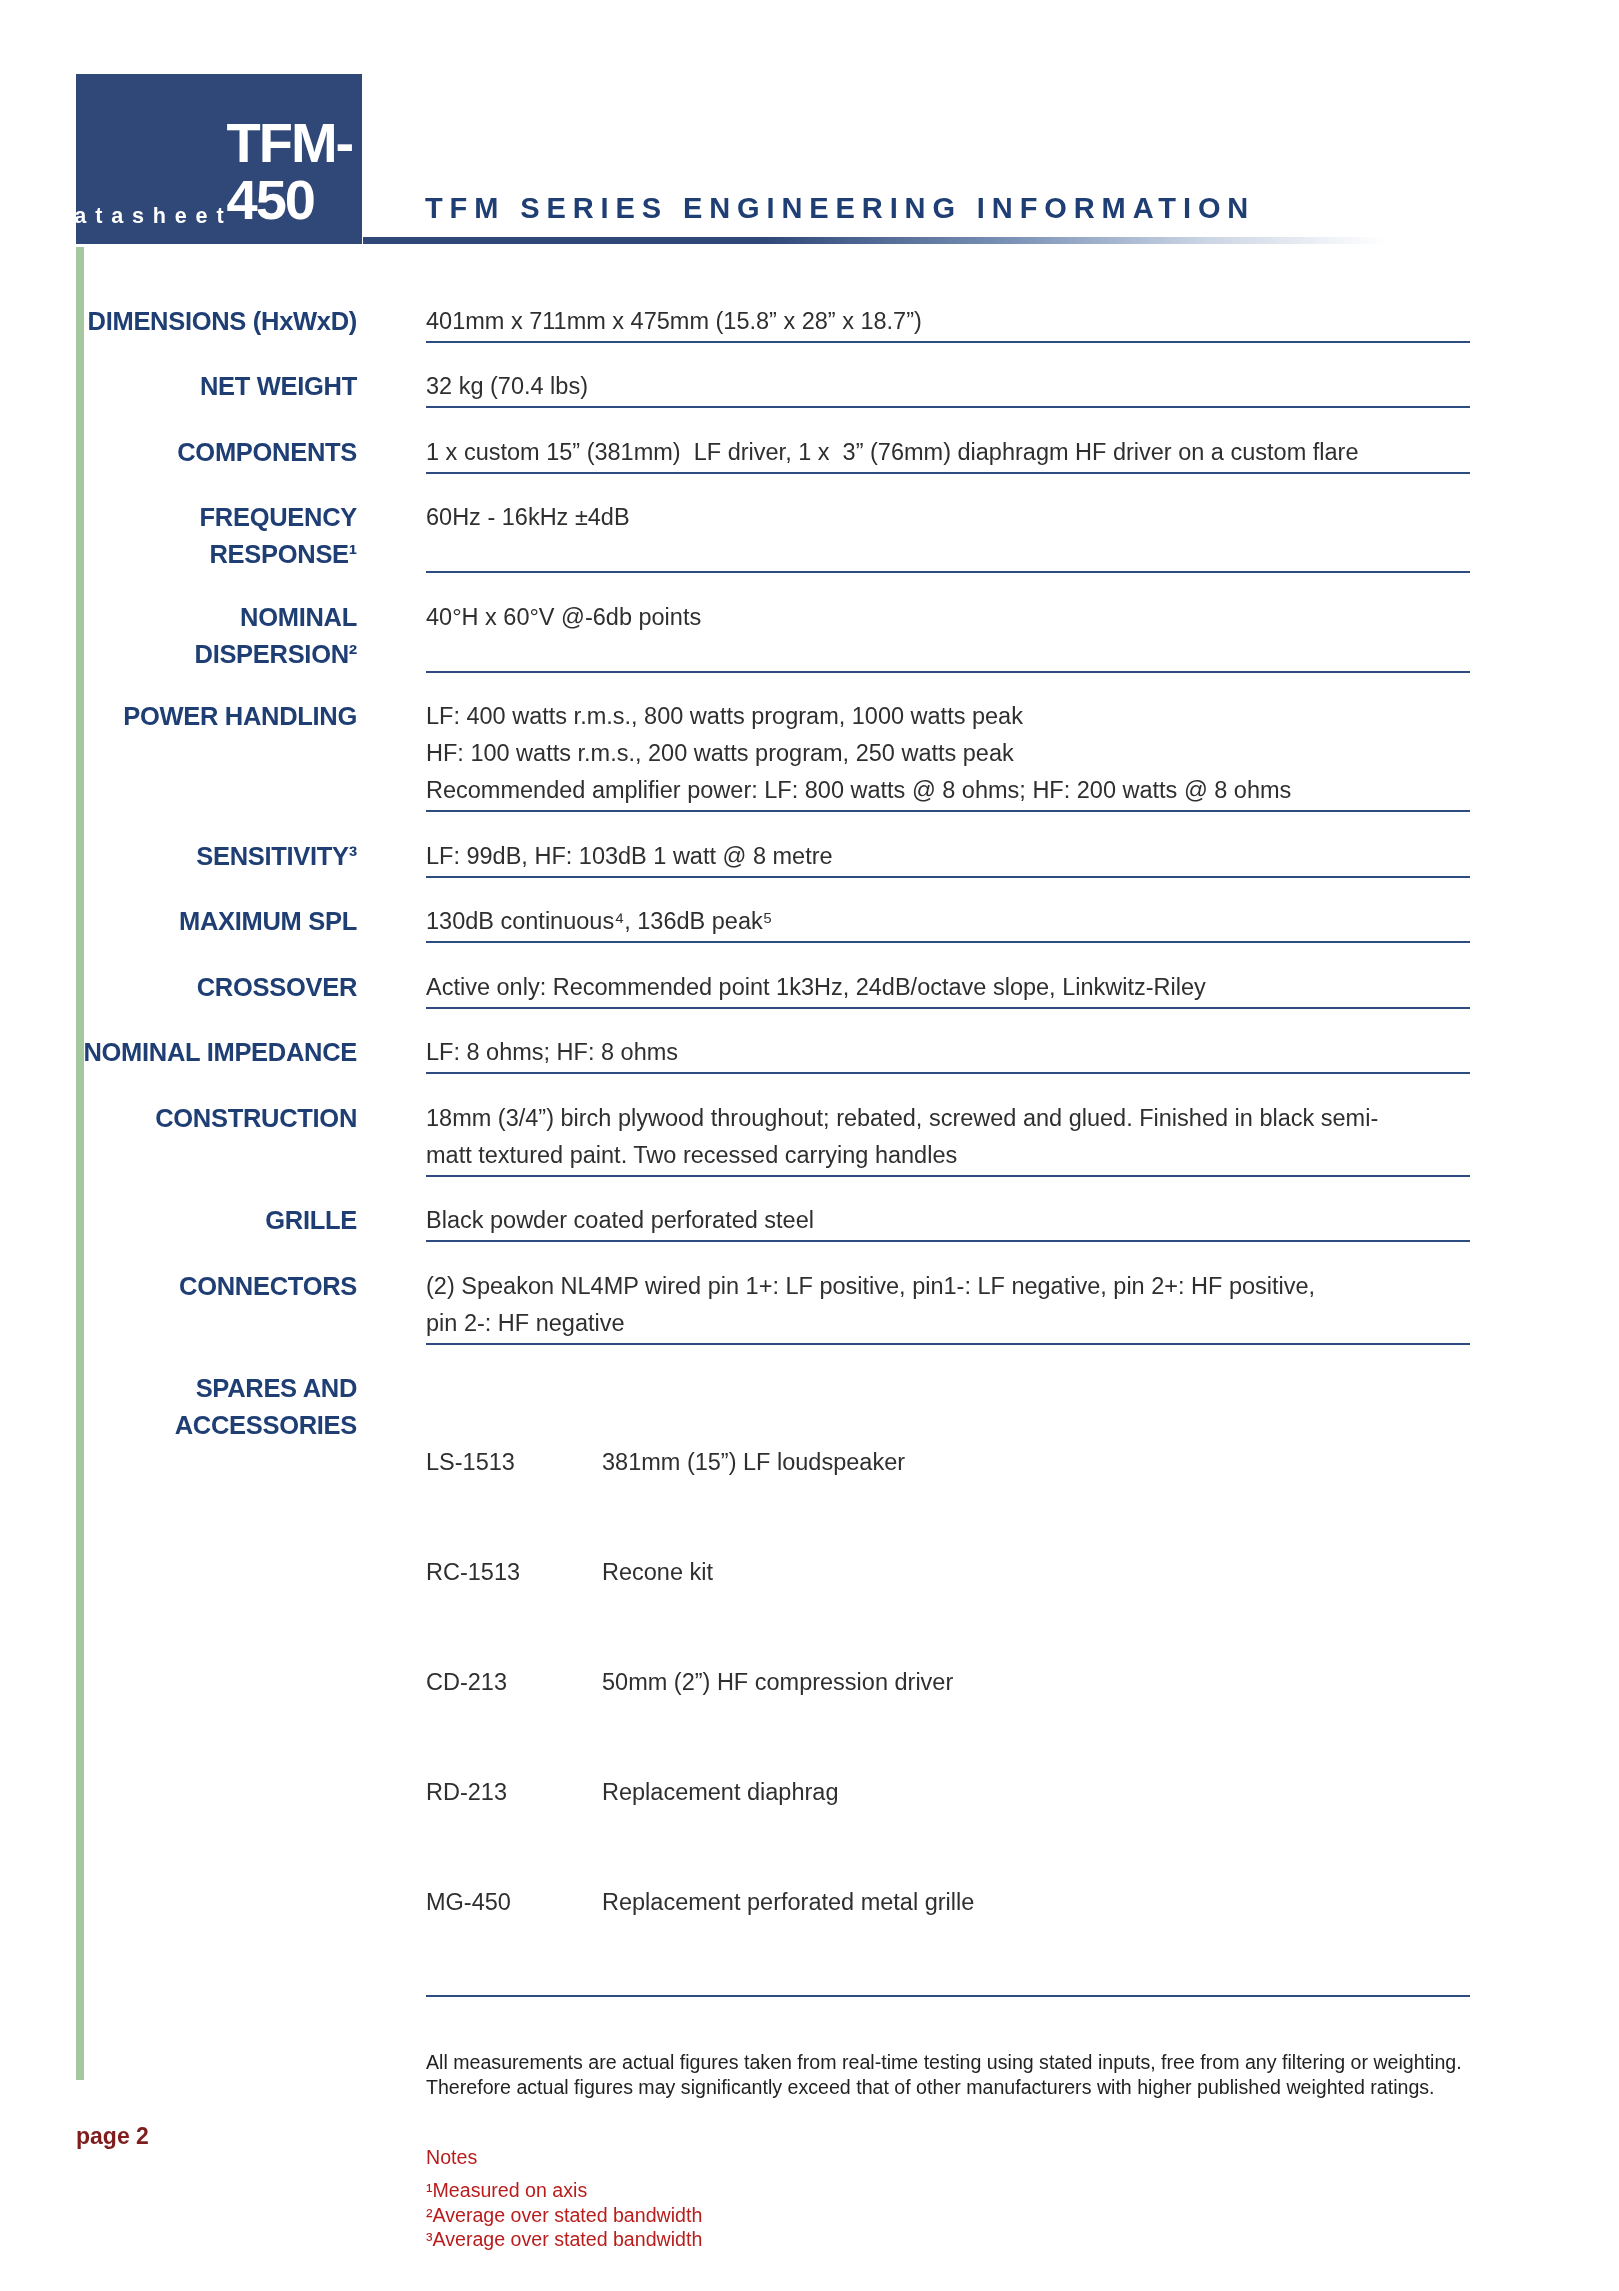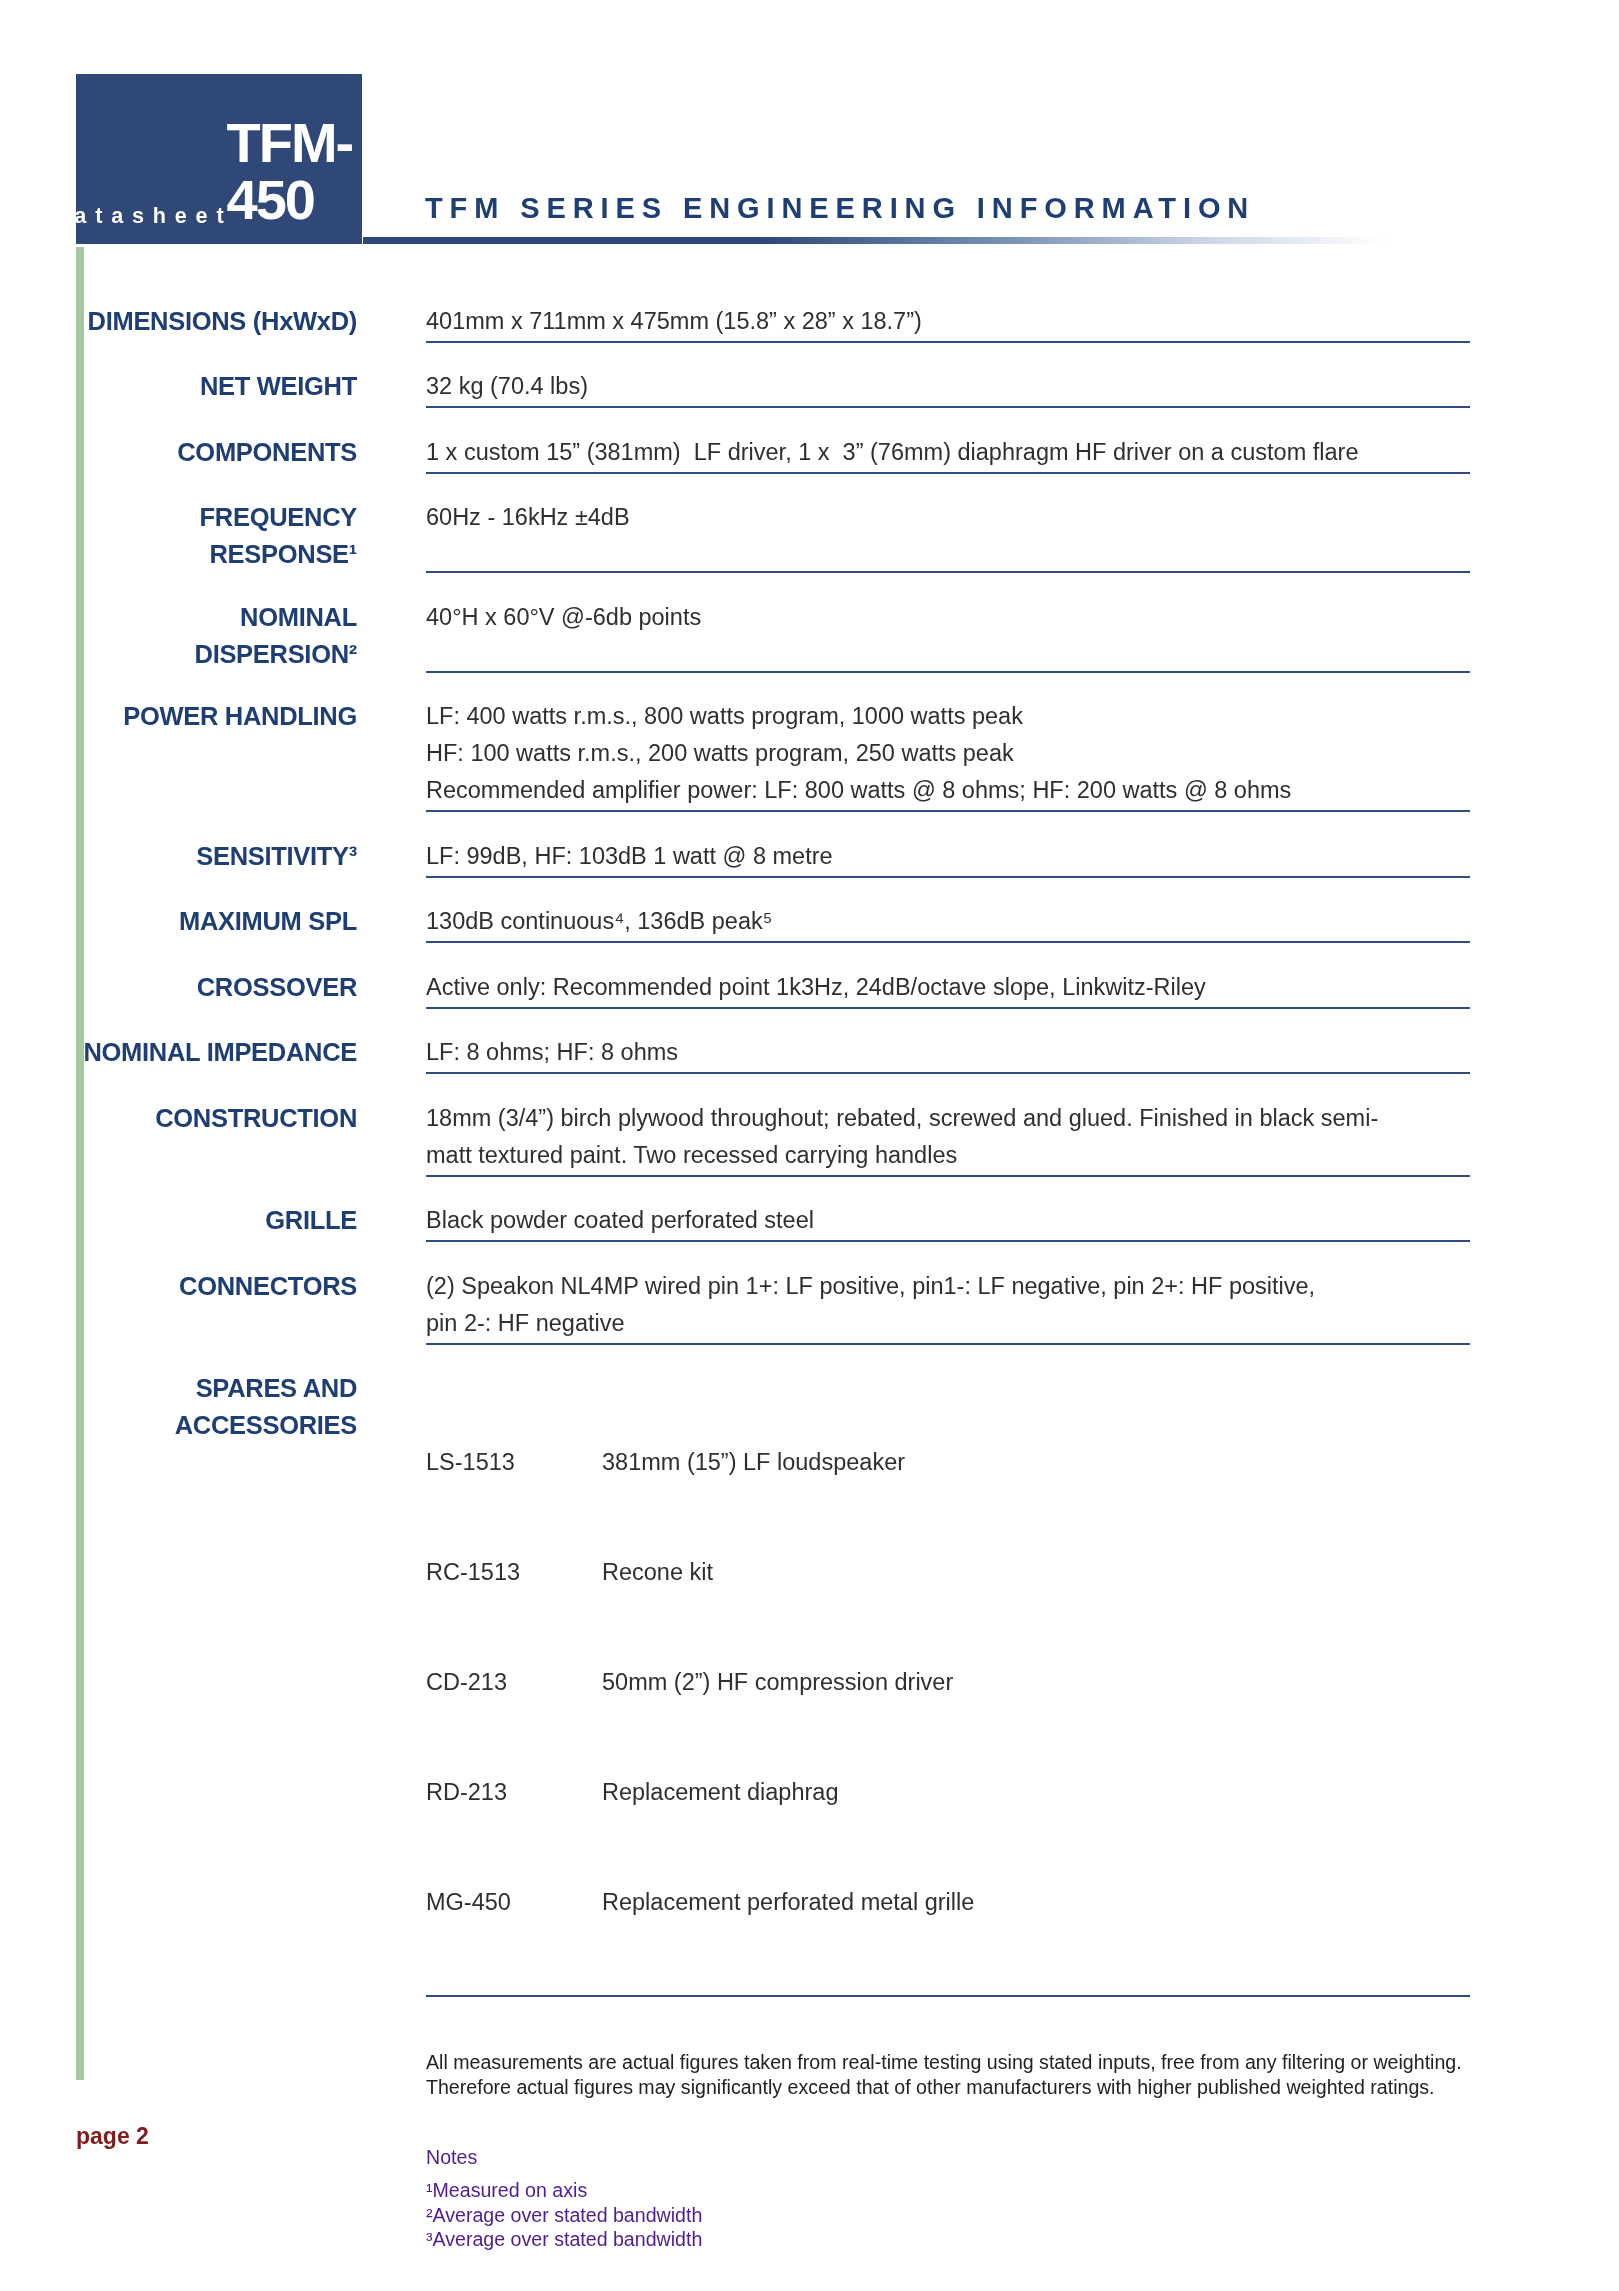--- a/index.html
+++ b/index.html
@@ -109,21 +109,21 @@
     margin-top: 53px;
     color: #222222;
     font-size: 19.6px;
     line-height: 24.5px;
     white-space: pre-line;
   }
   .notes {
     margin-left: 350px;
     width: 1044px;
     margin-top: 46px;
-    color: #4c1d95;
+    color: #b91c1c;
     font-size: 19.6px;
     line-height: 24.5px;
   }
   .notes .notes-title { line-height: 24.5px; }
   .notes .note-items { margin-top: 8.8px; }
   .notes .note-item { line-height: 24.5px; }
 
   .page-number {
     position: absolute;
     left: 76px; top: 2123px;

